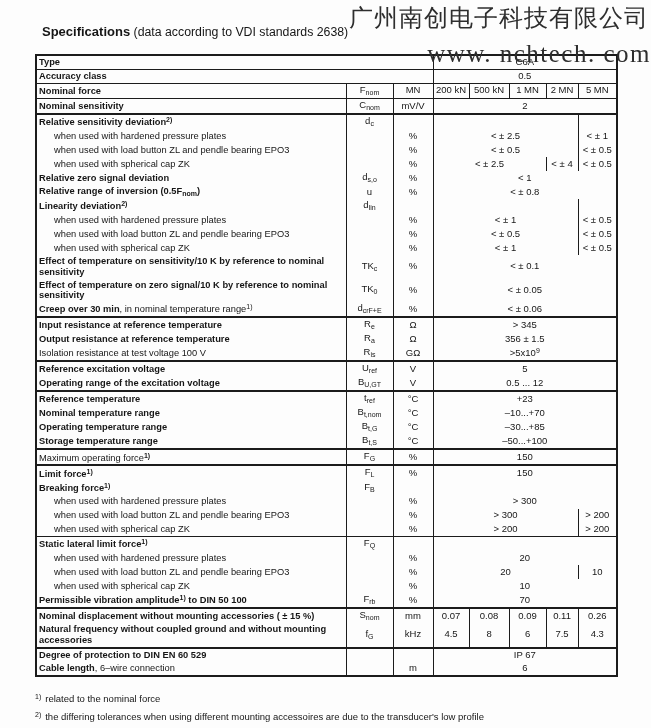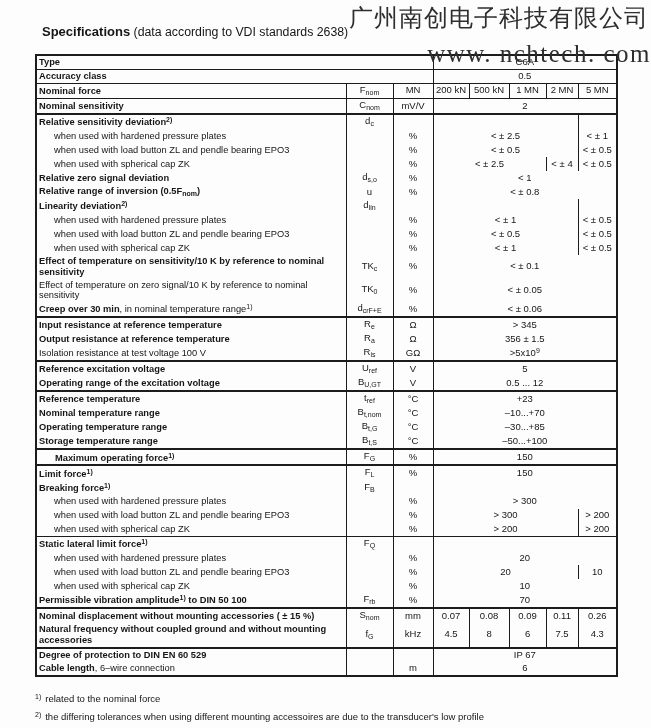--- a/index.html
+++ b/index.html
@@ -162,21 +162,21 @@
           <td class="val" colspan="4">&lt; ± 1</td>
           <td class="val">&lt; ± 0.5</td>
         </tr>
         <tr>
           <td class="lbl"><span style="font-weight: bold;">Effect of temperature on sensitivity/10 K by reference to nominal sensitivity</span></td>
           <td class="sym"><span>TK</span><sub>c</sub></td>
           <td class="unit">%</td>
           <td class="val" colspan="5">&lt; ± 0.1</td>
         </tr>
         <tr>
-          <td class="lbl"><span style="font-weight: normal;">Effect of temperature on zero signal/10 K by reference to nominal sensitivity</span></td>
+          <td class="lbl"><span style="font-weight: bold;">Effect of temperature on zero signal/10 K by reference to nominal sensitivity</span></td>
           <td class="sym"><span>TK</span><sub>0</sub></td>
           <td class="unit">%</td>
           <td class="val" colspan="5">&lt; ± 0.05</td>
         </tr>
         <tr>
           <td class="lbl"><span style="font-weight: bold;">Creep over 30 min</span><span>, in nominal temperature range</span><sup>1)</sup></td>
           <td class="sym"><span>d</span><sub>crF+E</sub></td>
           <td class="unit">%</td>
           <td class="val" colspan="5">&lt; ± 0.06</td>
         </tr>
@@ -228,21 +228,21 @@
           <td class="unit">°C</td>
           <td class="val" colspan="5">–30...+85</td>
         </tr>
         <tr>
           <td class="lbl"><span style="font-weight: bold;">Storage temperature range</span></td>
           <td class="sym"><span>B</span><sub>t,S</sub></td>
           <td class="unit">°C</td>
           <td class="val" colspan="5">–50...+100</td>
         </tr>
         <tr class="t2">
-          <td class="lbl"><span style="font-weight: bold; margin-left: 16px;">Maximum operating force</span><sup style="font-weight: bold;">1)</sup></td>
+          <td class="lbl"><span style="font-weight: normal;">Maximum operating force</span><sup style="font-weight: bold;">1)</sup></td>
           <td class="sym"><span>F</span><sub>G</sub></td>
           <td class="unit">%</td>
           <td class="val" colspan="5">150</td>
         </tr>
         <tr class="t2">
           <td class="lbl"><span style="font-weight: bold;">Limit force</span><sup style="font-weight: bold;">1)</sup></td>
           <td class="sym"><span>F</span><sub>L</sub></td>
           <td class="unit">%</td>
           <td class="val" colspan="5">150</td>
         </tr>

